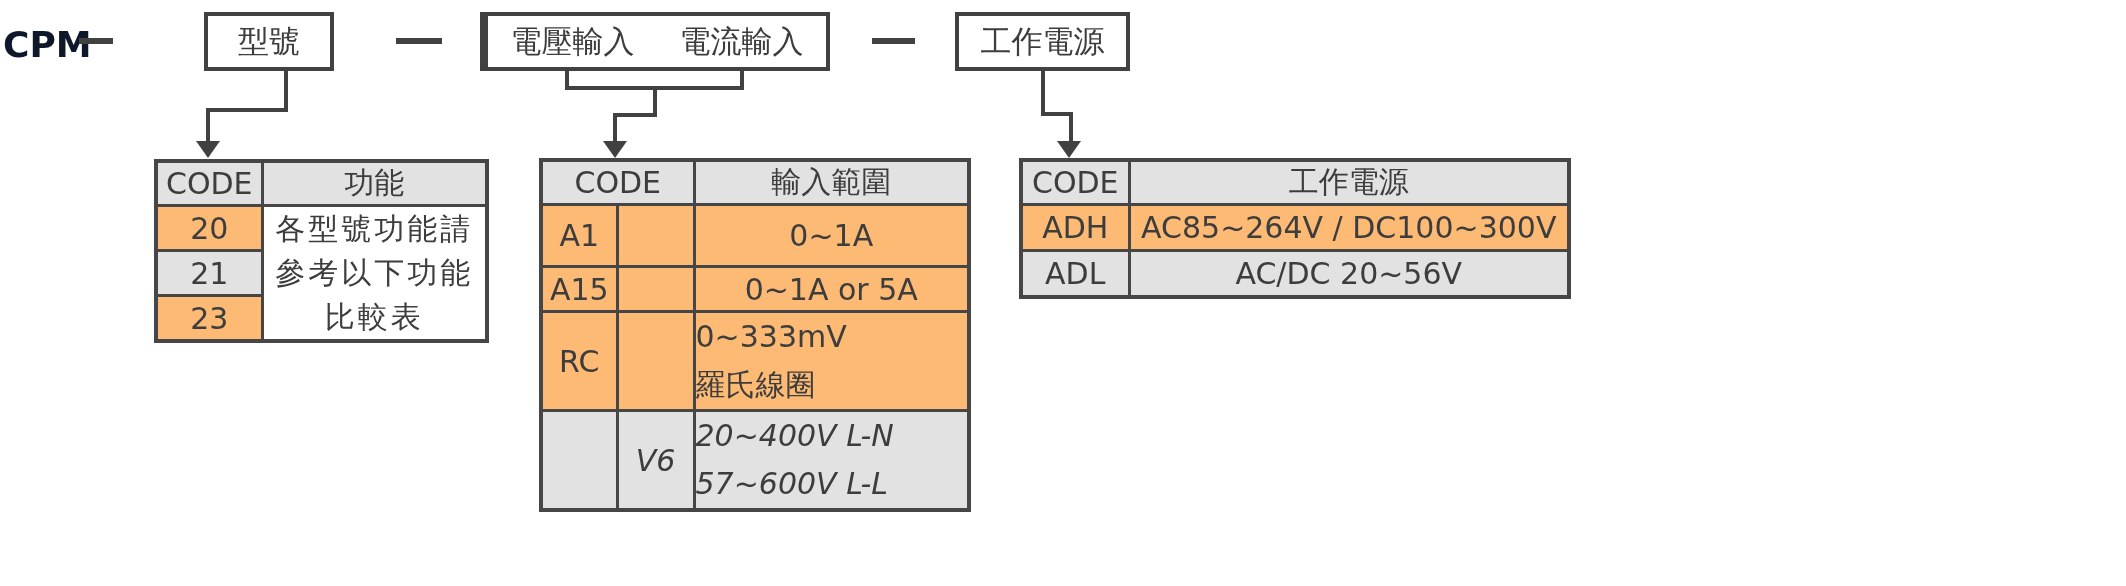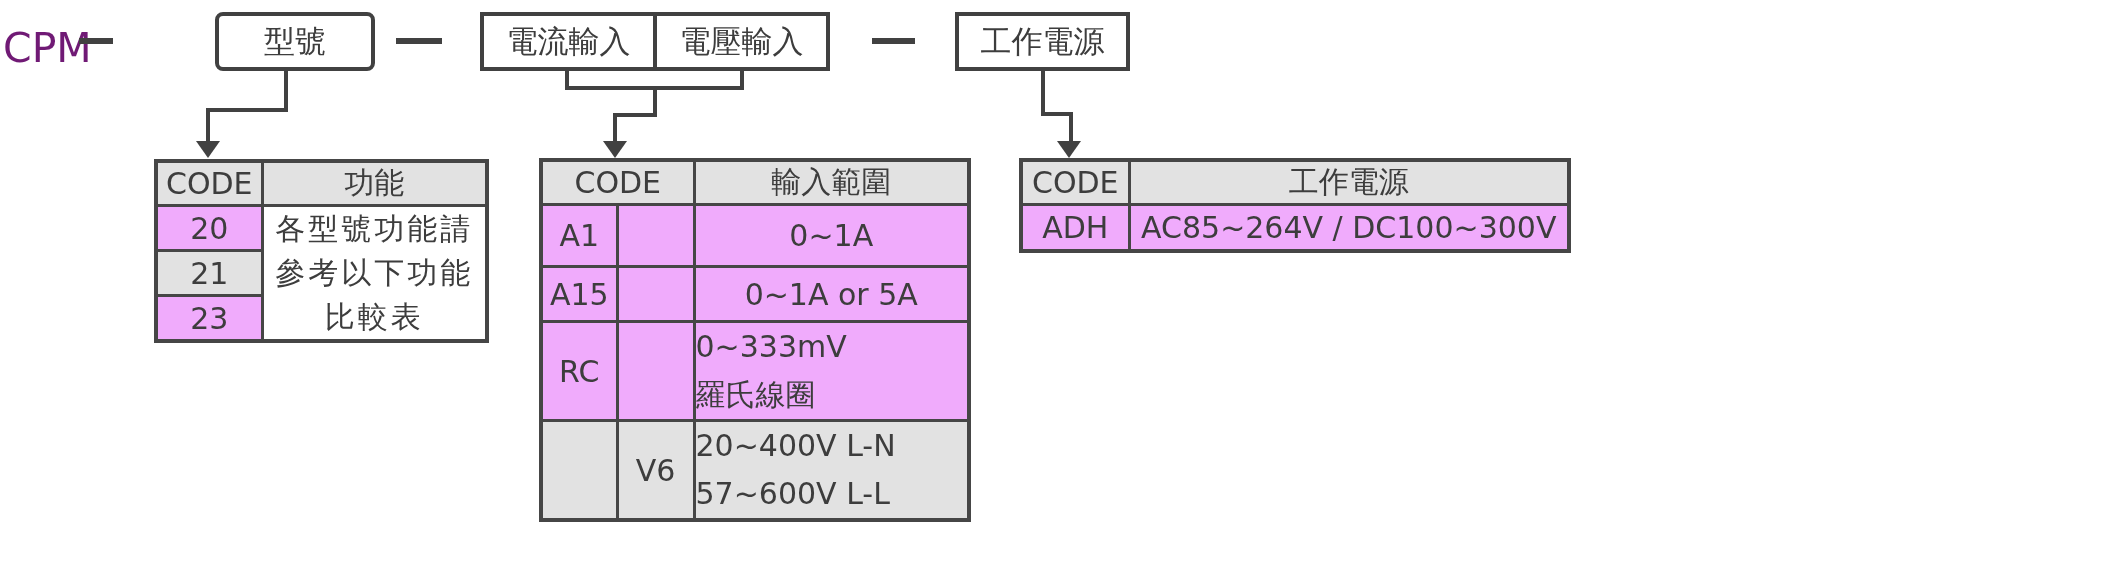--- a/index.html
+++ b/index.html
@@ -7,51 +7,51 @@
     position:relative;
     width:2126px;height:586px;
     background:#ffffff;
     font-family:"DejaVu Sans","Liberation Sans",sans-serif;
     color:#3d3d3d;
     overflow:hidden;
   }
   
   .prefix{
     position:absolute;left:3px;top:24px;
-    font-size:41px;font-weight:normal;letter-spacing:0px;color:#701a75;
+    font-size:36px;font-weight:bold;letter-spacing:0px;color:#0f172a;
   }
   .dash{position:absolute;top:38px;height:6px;background:#414141;}
   .d1{left:79px;width:34px;}
   .d2{left:396px;width:46px;}
   .d3{left:872px;width:43px;}
   .tbox{
     position:absolute;top:12px;height:59px;box-sizing:border-box;
     border:4px solid #414141;background:#ffffff;
     display:flex;align-items:center;justify-content:center;
     font-size:31px;color:#3d3d3d;
   }
-  .box-model{left:215px;width:160px;border-radius:8px;}
+  .box-model{left:204px;width:130px;}
   .box-dual{left:480px;width:350px;padding:0;}
   .box-power{left:955px;width:175px;}
   .dual-half{
     flex:1 1 50%;height:100%;display:flex;align-items:center;justify-content:center;
   }
   .dual-half.right{border-left:4px solid #414141;}
   
   .ln{position:absolute;background:#414141;}
   .arrow{
     position:absolute;width:0;height:0;
     border-left:12px solid transparent;border-right:12px solid transparent;
     border-top:17px solid #414141;
   }
   
   .tblwrap{position:absolute;}
   table.t{
     border-collapse:collapse;table-layout:fixed;
-    background:#f0abfc;
+    background:#fdba74;
   }
   table.t td{
     border:3px solid #464646;
     font-size:30px;color:#3d3d3d;
     text-align:center;vertical-align:middle;
     padding:0;box-sizing:border-box;
     overflow:hidden;white-space:nowrap;
   }
   table.t{border:4px solid #464646;}
   td.hdr{background:#e2e2e2;}
@@ -68,22 +68,22 @@
 
 <div class="canvas">
 
   <div class="prefix">CPM</div>
   <div class="dash d1"></div>
   <div class="tbox box-model">
     <span>型號</span>
   </div>
   <div class="dash d2"></div>
   <div class="tbox box-dual">
+    <span class="dual-half right">電壓輸入</span>
     <span class="dual-half">電流輸入</span>
-    <span class="dual-half right">電壓輸入</span>
   </div>
   <div class="dash d3"></div>
   <div class="tbox box-power">
     <span>工作電源</span>
   </div>
 
   <div class="ln" style="left:284px;top:71px;width:4px;height:41px;"></div>
   <div class="ln" style="left:206px;top:108px;width:82px;height:4px;"></div>
   <div class="ln" style="left:206px;top:108px;width:4px;height:36px;"></div>
   <div class="arrow" style="left:196px;top:141px;"></div>
@@ -140,34 +140,34 @@
       <tbody>
           <tr style="height:44px;">
         <td class="hdr" colspan="2">CODE</td>
         <td class="hdr">輸入範圍</td>
       </tr>
       <tr style="height:62px;">
         <td>A1</td>
         <td></td>
         <td class="val">0~1A</td>
       </tr>
-      <tr style="height:55px;">
+      <tr style="height:45px;">
         <td>A15</td>
         <td></td>
         <td class="val">0~1A or 5A</td>
       </tr>
       <tr style="height:97px;">
         <td>RC</td>
         <td></td>
         <td class="val line2">
           <div>0~333mV</div>
           <div>羅氏線圈</div>
         </td>
       </tr>
-      <tr style="height:96px;">
+      <tr style="height:96px;font-style:italic;">
         <td class="alt"></td>
         <td class="alt">V6</td>
         <td class="val alt line2">
           <div>20~400V L-N</div>
           <div>57~600V L-L</div>
         </td>
       </tr>
     </tbody>
       </table>
   </div>
@@ -180,17 +180,21 @@
         </colgroup>
       <tbody>
           <tr style="height:44px;">
         <td class="hdr">CODE</td>
         <td class="hdr">工作電源</td>
       </tr>
       <tr style="height:46px;">
         <td>ADH</td>
         <td class="val">AC85~264V / DC100~300V</td>
       </tr>
+      <tr style="height:46px;">
+        <td class="alt">ADL</td>
+        <td class="val alt">AC/DC 20~56V</td>
+      </tr>
     </tbody>
       </table>
   </div>
 
 </div>
 
 </body></html>

